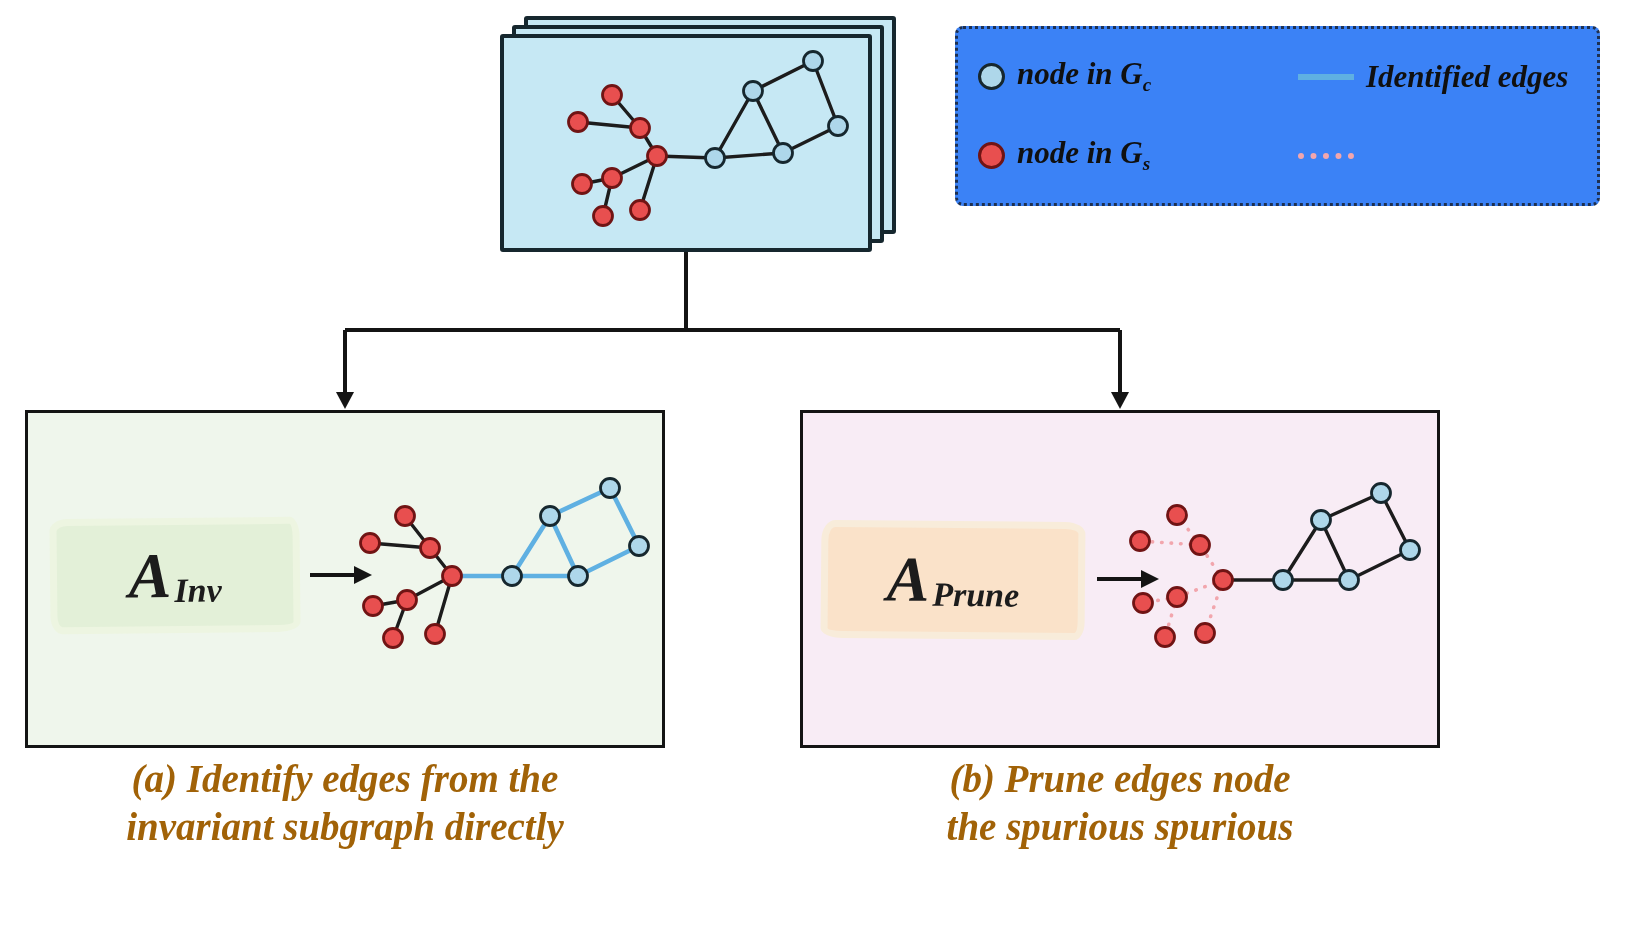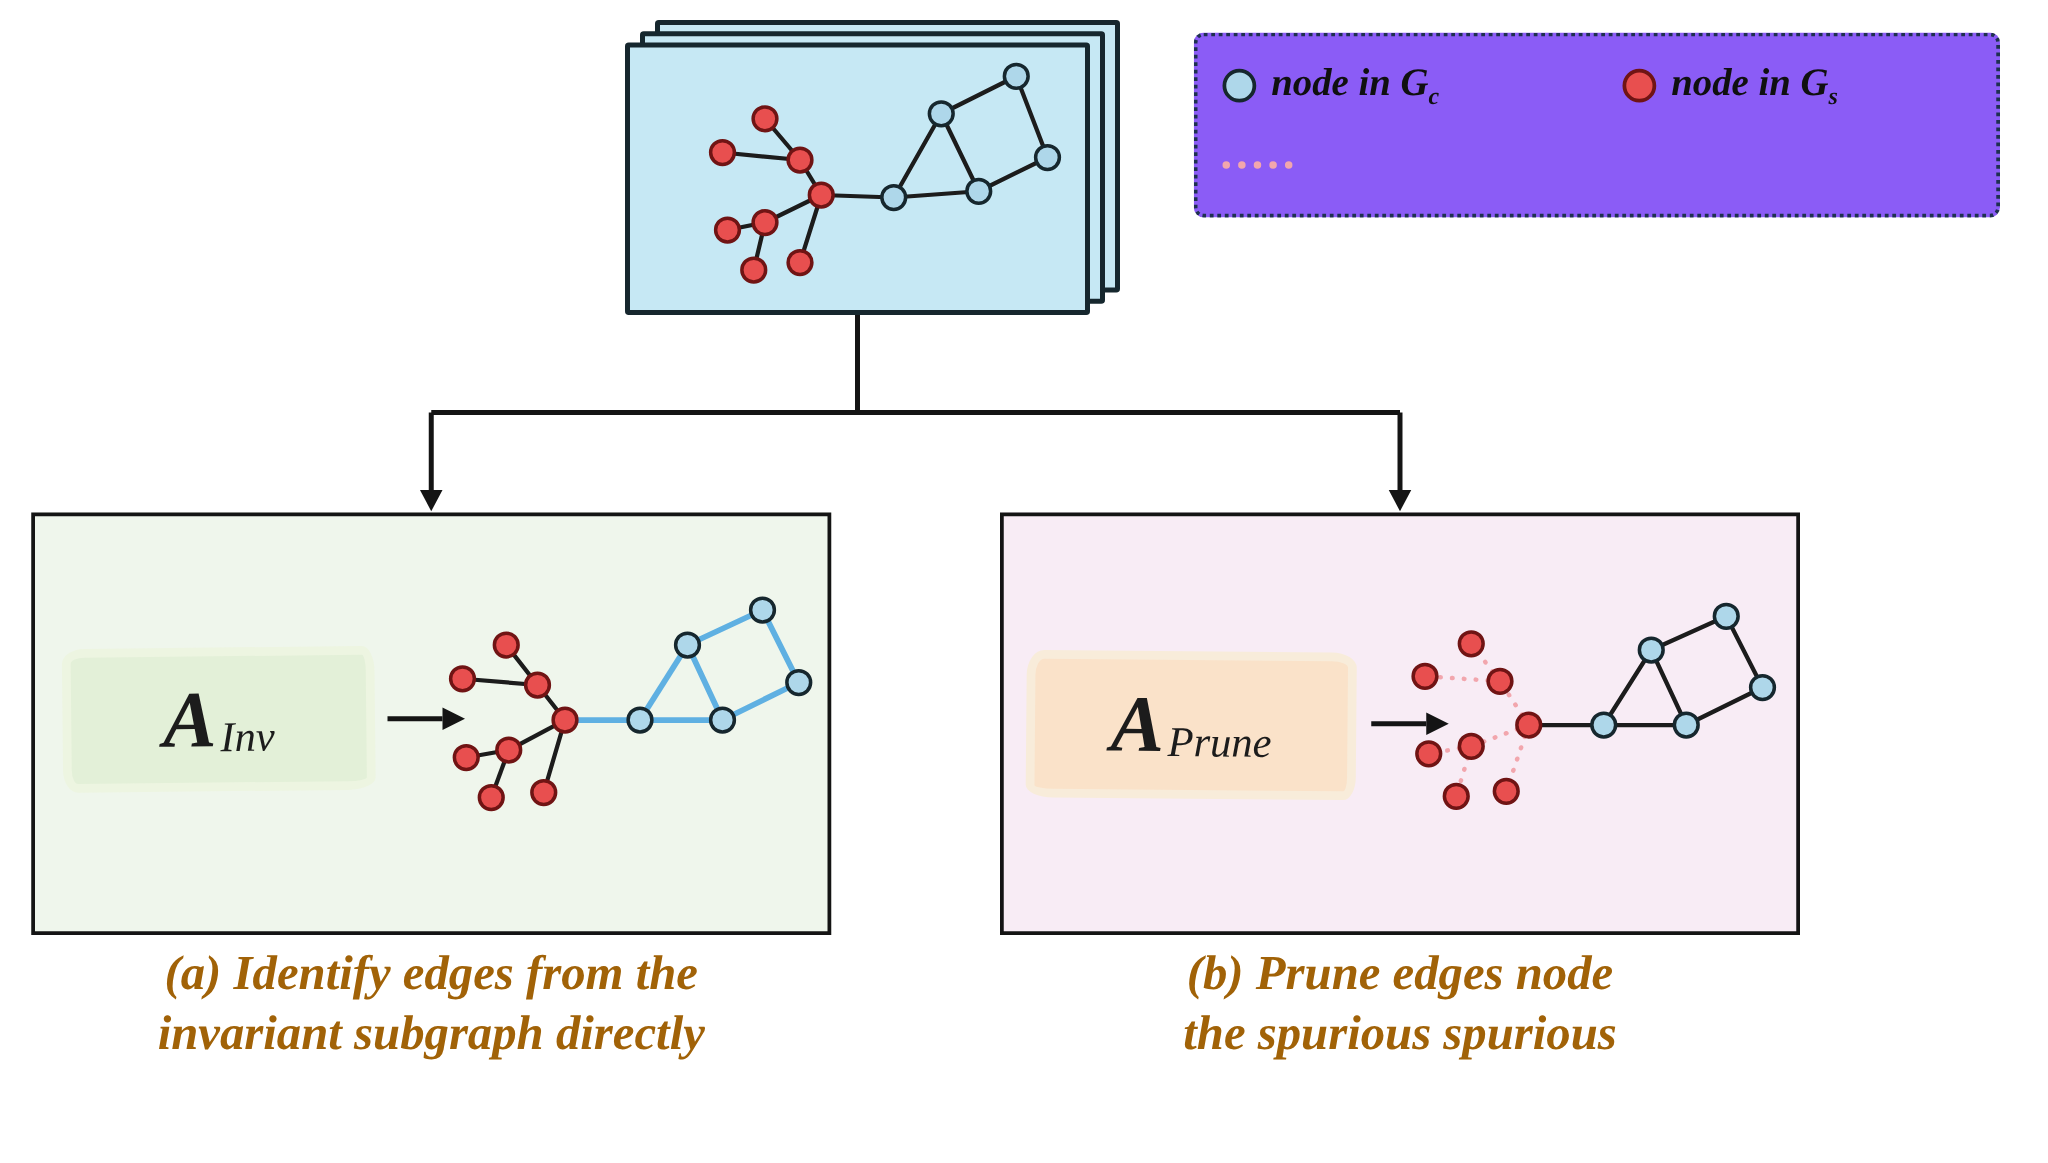--- a/index.html
+++ b/index.html
@@ -14,22 +14,22 @@
   .card { position:absolute; width:372px; height:218px; background:#c6e8f4;
           border:4px solid #16272e; border-radius:3px; }
   .card.c3 { left:24px; top:0; }
   .card.c2 { left:12px; top:9px; }
   .card.c1 { left:0;  top:18px; }
   .graph-fill { width:100%; height:100%; }
   .graph-fill svg { display:block; }
 
   
   .legend {
-    position:absolute; left:955px; top:26px; width:645px; height:148px;
-    background:#8b5cf6; border:3px dotted #1e3050; border-radius:8px;
+    position:absolute; left:955px; top:26px; width:645px; height:180px;
+    background:#3b82f6; border:3px dotted #1e3050; border-radius:8px;
     display:grid; grid-template-columns:320px 1fr; grid-template-rows:1fr 1fr;
     align-items:center; padding:8px 20px;
   }
   .legend-item { display:flex; align-items:center; gap:12px;
     font-size:31px; font-weight:bold; font-style:italic; color:#101010; white-space:nowrap; }
   .legend-dot { width:27px; height:27px; border-radius:50%; flex:none; }
   .dot-gc { background:#aed7ea; border:3px solid #16272e; }
   .dot-gs { background:#e84f4f; border:3px solid #701414; }
   .swatch-line   { width:56px; height:0; border-top:6px solid #5fb0e2; flex:none; }
   .swatch-dotted { width:56px; height:0; border-top:6px dotted #f2a6ad; flex:none; }
@@ -46,21 +46,21 @@
   .panel-b { left:800px; background:#f8ecf5; }
 
   .badge { position:absolute; display:flex; align-items:center; justify-content:center; }
   .badge-a { left:22px; top:105px; width:250px; height:115px; background:#e3f0d8;
     border:7px solid #edf5e1; border-radius:18px 10px 22px 12px / 12px 20px 10px 18px;
     transform:rotate(-0.6deg); }
   .badge-b { left:18px; top:108px; width:264px; height:118px; background:#fae2c9;
     border:7px solid #f8ecda; border-radius:14px 20px 10px 22px / 20px 12px 18px 10px;
     transform:rotate(0.5deg); }
   .badge-letter { font-size:64px; font-weight:bold; font-style:italic; color:#1c1c1c; }
-  .badge-sub { font-size:34px; font-weight:normal; font-style:italic; color:#1c1c1c;
+  .badge-sub { font-size:34px; font-weight:bold; font-style:italic; color:#1c1c1c;
     margin-top:30px; margin-left:3px; }
 
   .panel-arrow { position:absolute; }
   .arrow-a { left:280px; top:142px; }
   .arrow-b { left:292px; top:146px; }
 
   .panel-graph-a { position:absolute; left:322px; top:55px; width:310px; height:230px; }
   .panel-graph-b { position:absolute; left:322px; top:62px; width:300px; height:220px; }
 
   .caption { position:absolute; text-align:center; font-size:39px; font-weight:bold;
@@ -124,20 +124,24 @@
 
   <div class="legend">
     <div class="legend-item">
       <span class="legend-dot dot-gc"></span>
       <span>
         <span>node in</span>
         <span>G</span><sub>c</sub>
       </span>
     </div>
     <div class="legend-item">
+      <span class="swatch-line"></span>
+      <span>Identified edges</span>
+    </div>
+    <div class="legend-item">
       <span class="legend-dot dot-gs"></span>
       <span>
         <span>node in</span>
         <span>G</span><sub>s</sub>
       </span>
     </div>
     <div class="legend-item">
       <span class="swatch-dotted"></span>
     </div>
   </div>

